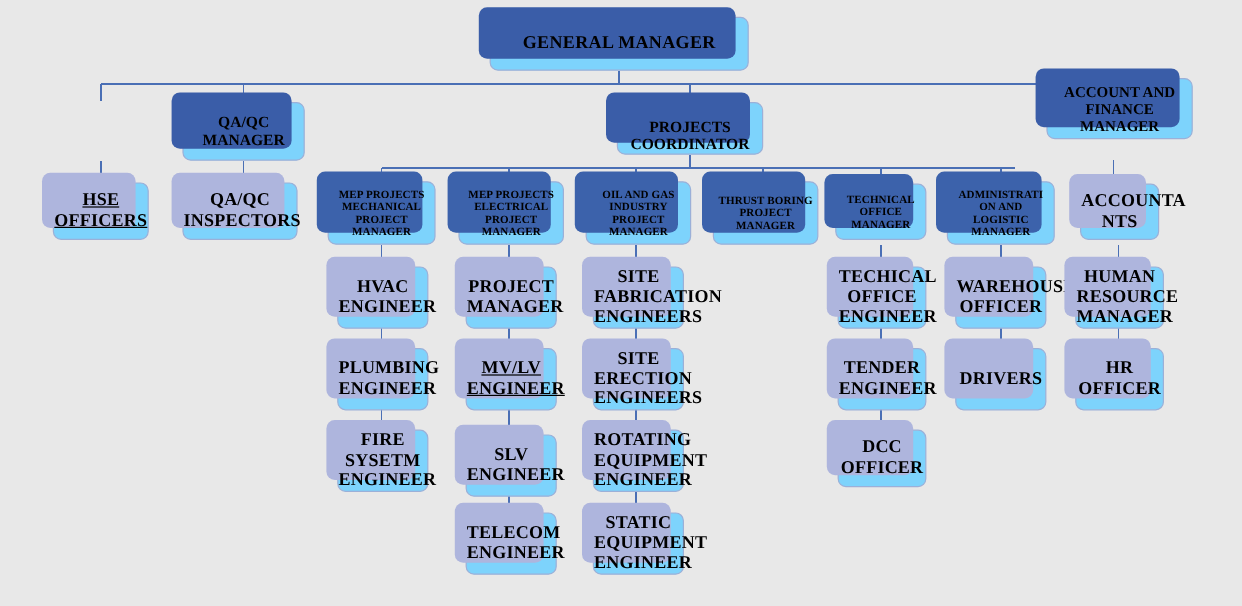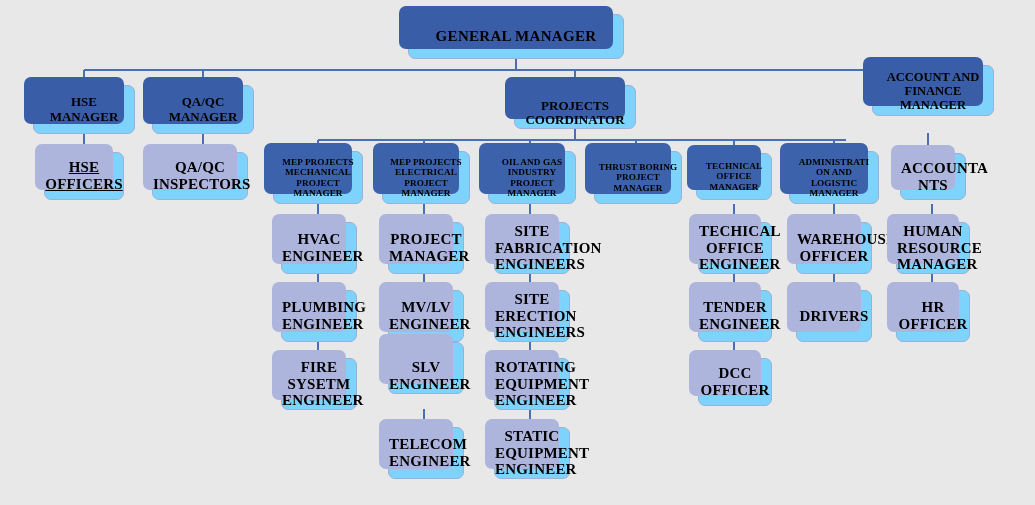--- a/index.html
+++ b/index.html
@@ -103,23 +103,20 @@
 
       <path d="M932 204 L932 222"></path>
       <path d="M932 273 L932 290"></path>
     </g>
   </svg>
 
   <div class="node lvl-top t-gm" style="left:408px;top:14px;width:216px;height:45px;">
     <span class="lbl">GENERAL MANAGER</span>
   </div>
 
-  <div class="node lvl-top t-mgr" style="left:33px;top:85px;width:102px;height:49px;">
-    <span class="lbl">HSE MANAGER</span>
-  </div>
 
   <div class="node lvl-top t-mgr" style="left:152px;top:85px;width:102px;height:49px;">
     <span class="lbl">QA/QC MANAGER</span>
   </div>
 
   <div class="node lvl-top t-mgr" style="left:514px;top:85px;width:122px;height:44px;align-items:flex-end;">
     <span class="lbl">PROJECTS COORDINATOR</span>
   </div>
 
   <div class="node lvl-top t-mgr2" style="left:872px;top:65px;width:122px;height:51px;">
@@ -183,21 +180,21 @@
   </div>
 
   <div class="node lvl-sub t-sub" style="left:896px;top:222px;width:74px;height:52px;">
     <span class="lbl">HUMAN RESOURCE MANAGER</span>
   </div>
 
   <div class="node lvl-sub t-sub" style="left:281px;top:290px;width:76px;height:52px;">
     <span class="lbl">PLUMBING ENGINEER</span>
   </div>
 
-  <div class="node lvl-sub t-sub" style="left:388px;top:290px;width:76px;height:52px;">
+  <div class="node lvl-sub t-sub" style="left:388px;top:290px;width:76px;height:52px;text-decoration:underline;">
     <span class="lbl">MV/LV ENGINEER</span>
   </div>
 
   <div class="node lvl-sub t-sub" style="left:494px;top:290px;width:76px;height:52px;">
     <span class="lbl">SITE ERECTION ENGINEERS</span>
   </div>
 
   <div class="node lvl-sub t-sub" style="left:698px;top:290px;width:74px;height:52px;">
     <span class="lbl">TENDER ENGINEER</span>
   </div>
@@ -207,21 +204,21 @@
   </div>
 
   <div class="node lvl-sub t-sub" style="left:896px;top:290px;width:74px;height:52px;">
     <span class="lbl">HR OFFICER</span>
   </div>
 
   <div class="node lvl-sub t-sub" style="left:281px;top:358px;width:76px;height:52px;">
     <span class="lbl">FIRE SYSETM ENGINEER</span>
   </div>
 
-  <div class="node lvl-sub t-sub" style="left:388px;top:342px;width:76px;height:52px;align-items:flex-end;">
+  <div class="node lvl-sub t-sub" style="left:388px;top:362px;width:76px;height:52px;">
     <span class="lbl">SLV ENGINEER</span>
   </div>
 
   <div class="node lvl-sub t-sub" style="left:494px;top:358px;width:76px;height:52px;">
     <span class="lbl">ROTATING EQUIPMENT ENGINEER</span>
   </div>
 
   <div class="node lvl-sub t-sub" style="left:698px;top:358px;width:74px;height:48px;">
     <span class="lbl">DCC OFFICER</span>
   </div>

